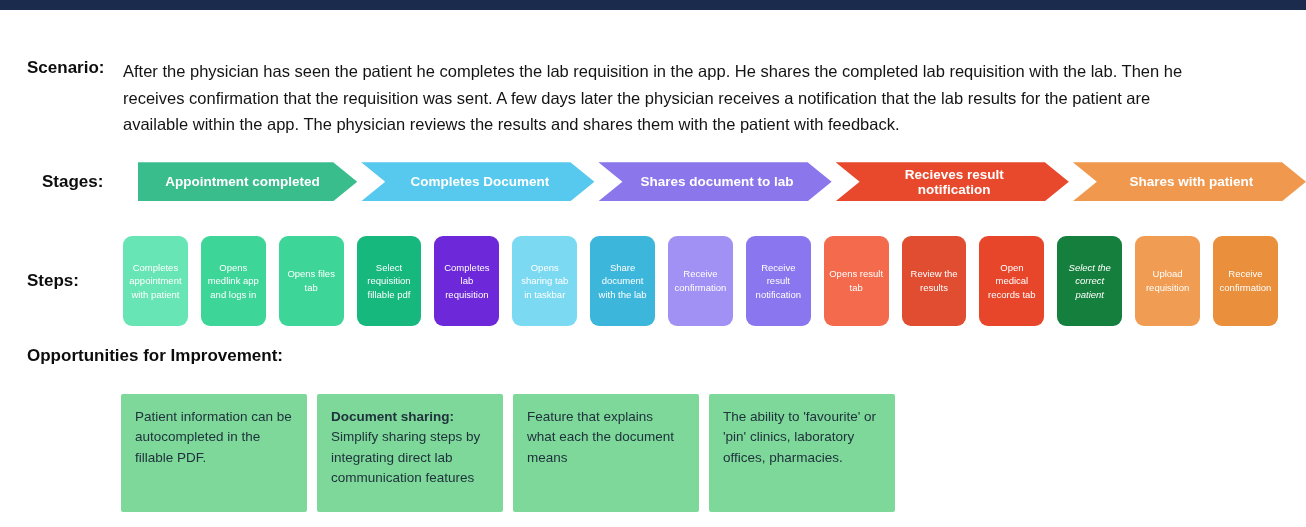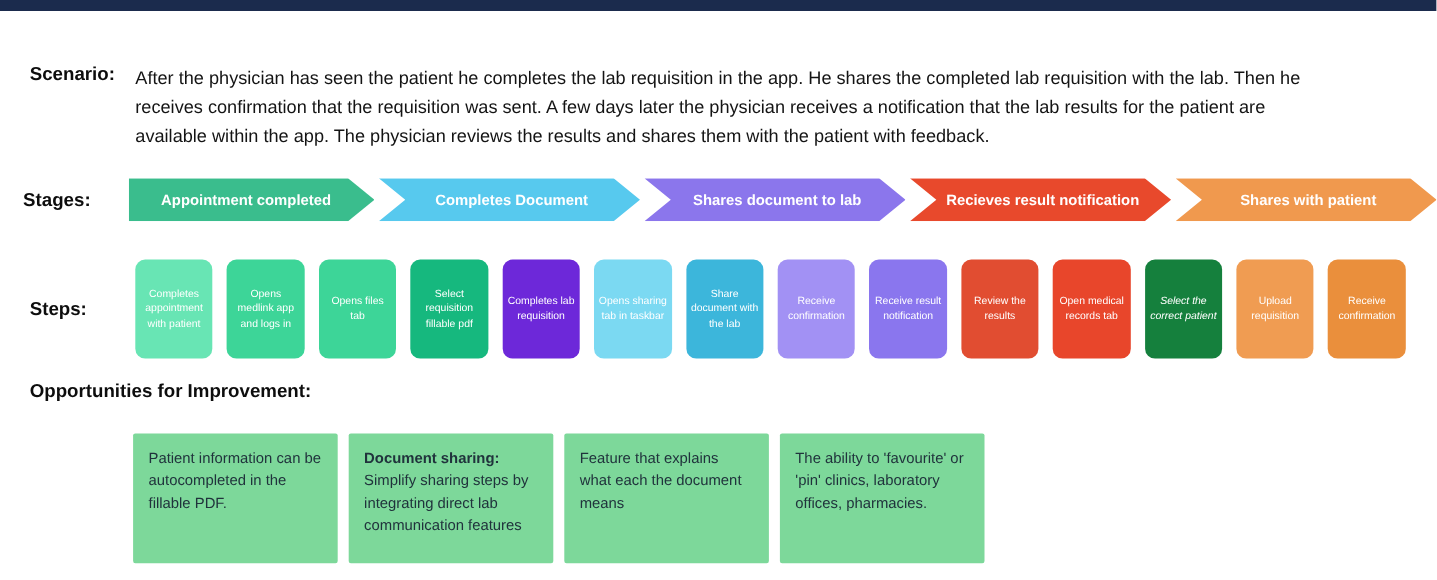--- a/index.html
+++ b/index.html
@@ -14,21 +14,21 @@
   .scenario-row { display: flex; margin: 48px 0 0 27px; }
   .row-label {
     width: 96px; flex-shrink: 0;
     font-weight: 700; font-size: 17px; color: #0d0d0d;
   }
   .scenario-text {
     flex: 1; font-size: 16.5px; line-height: 1.62;
     padding-right: 118px; color: #141414;
   }
 
-  .stages-row { display: flex; align-items: center; margin: 24px 0 0 21px; }
+  .stages-row { display: flex; align-items: center; margin: 24px 0 0 42px; }
   .stages-track { flex: 1; display: flex; gap: 4px; height: 39px; }
   .stage {
     flex: 1; display: flex; align-items: center; justify-content: center;
     color: #ffffff; font-weight: 700; font-size: 13.5px; text-align: center;
     padding: 0 28px 0 32px;
     clip-path: polygon(0 0, calc(100% - 24px) 0, 100% 50%, calc(100% - 24px) 100%, 0 100%, 24px 50%);
   }
   .stage.first {
     clip-path: polygon(0 0, calc(100% - 24px) 0, 100% 50%, calc(100% - 24px) 100%, 0 100%);
     padding-left: 18px;
@@ -105,20 +105,23 @@
       </div>
     <div class="step-card" style="background-color: rgb(60, 182, 219);">
         <span>Share document with the lab</span>
       </div>
     <div class="step-card" style="background-color: rgb(162, 145, 244);">
         <span>Receive confirmation</span>
       </div>
     <div class="step-card" style="background-color: rgb(138, 118, 238);">
         <span>Receive result notification</span>
       </div>
+    <div class="step-card" style="background-color: rgb(244, 106, 77);">
+        <span>Opens result tab</span>
+      </div>
     <div class="step-card" style="background-color: rgb(225, 77, 49);">
         <span>Review the results</span>
       </div>
     <div class="step-card" style="background-color: rgb(232, 70, 43);">
         <span>Open medical records tab</span>
       </div>
     <div class="step-card" style="background-color: #15803d; font-style: italic;">
         <span>Select the correct patient</span>
       </div>
     <div class="step-card" style="background-color: rgb(240, 156, 82);">

